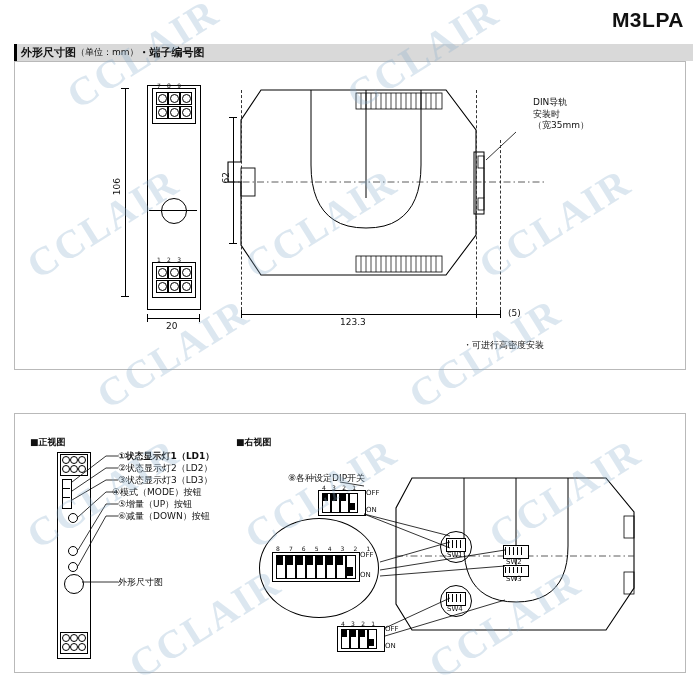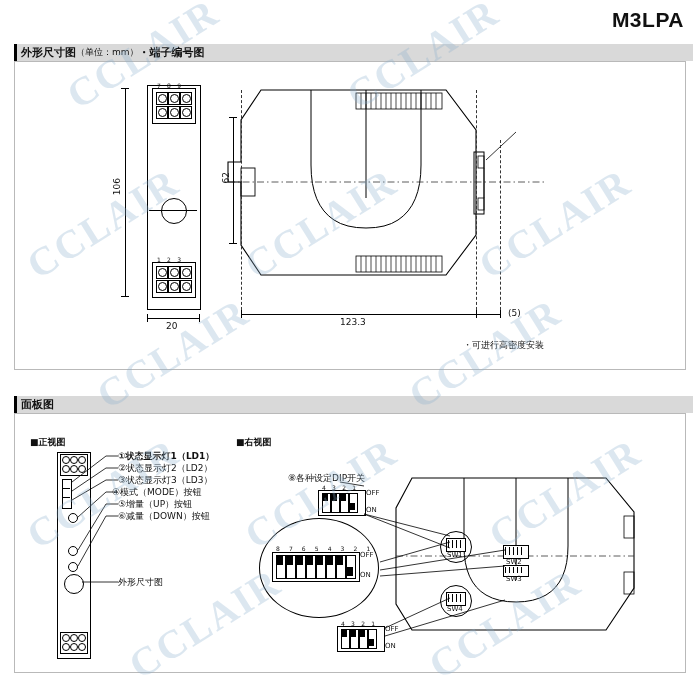--- a/index.html
+++ b/index.html
@@ -207,26 +207,26 @@
 
   <div class="hl" style="left:241px;top:314px;width:235px;"></div>
   <div class="vl" style="left:241px;top:310px;height:8px;"></div>
   <div class="vl" style="left:476px;top:310px;height:8px;"></div>
   <div class="lbl9" style="left:340px;top:317px;">123.3</div>
 
   <div class="hl" style="left:476px;top:314px;width:24px;"></div>
   <div class="vl" style="left:500px;top:310px;height:8px;"></div>
   <div class="lbl9" style="left:508px;top:308px;">(5)</div>
 
+  <div class="lbl9" style="left:533px;top:97px;">DIN导轨
+安装时
+（宽35mm）</div>
 
   <div class="lbl9" style="left:463px;top:340px;">・可进行高密度安装</div>
 
-  <div class="section-bar" style="left:14px;top:396px;width:672px;">
-    <span>面板图</span>
-  </div>
   <div class="panel" style="left:14px;top:413px;width:670px;height:258px;"></div>
 
   <div class="lbl9" style="left:30px;top:437px;font-weight:bold;">■正视图</div>
 
   <div class="box-outline" style="left:57px;top:452px;width:32px;height:205px;"></div>
 
   <div class="term-box" style="left:60px;top:454px;width:26px;height:20px;"></div>
   <div class="screw" style="left:62px;top:456px;width:6px;height:6px;"></div>
   <div class="screw" style="left:70px;top:456px;width:6px;height:6px;"></div>
   <div class="screw" style="left:78px;top:456px;width:6px;height:6px;"></div>

